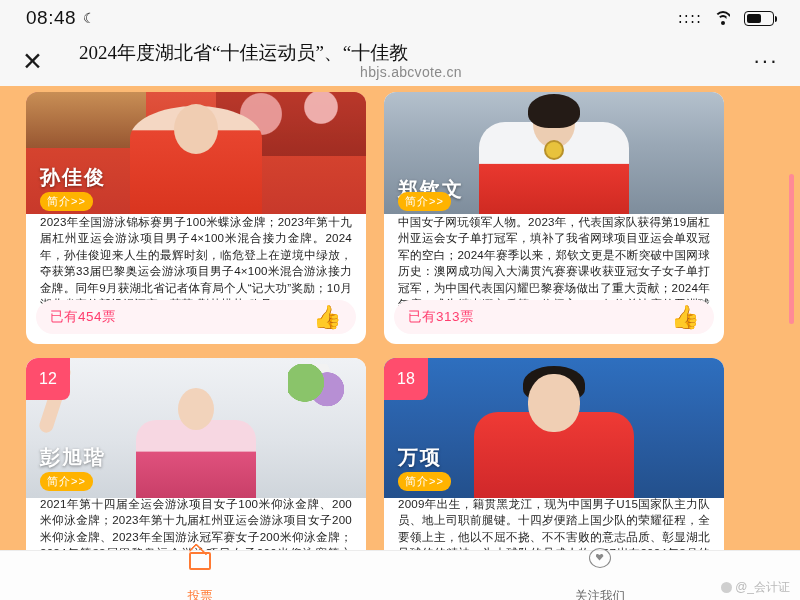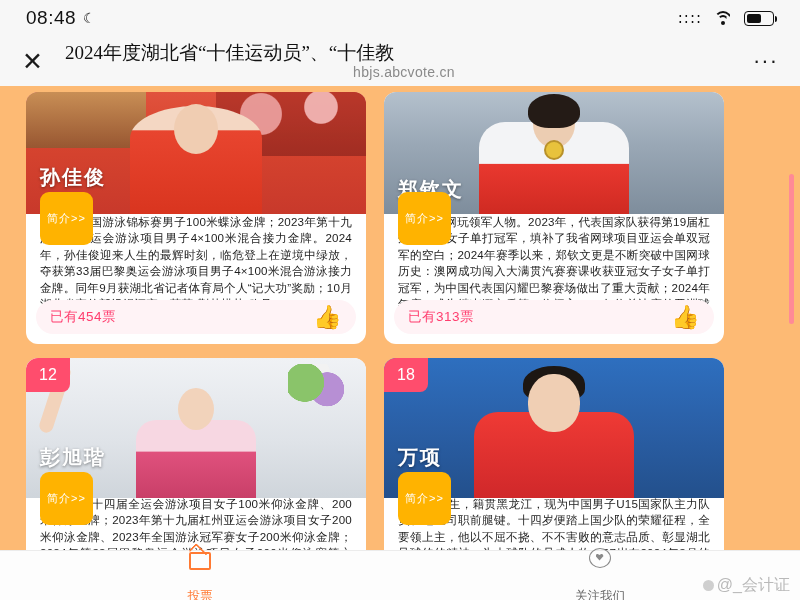--- a/index.html
+++ b/index.html
@@ -100,21 +100,21 @@
     position: relative;
   }
   .nav-close {
     font-size: 25px;
     color: #1a1a1a;
     line-height: 1;
     font-family: "DejaVu Sans", sans-serif;
     cursor: pointer;
   }
   .nav-titles {
-    margin-left: 22px;
+    margin-left: 36px;
     overflow: hidden;
     flex: 1;
   }
   .nav-title {
     font-size: 19px;
     color: #111;
     font-family: "Liberation Serif", serif;
     white-space: nowrap;
     overflow: hidden;
     text-overflow: clip;
@@ -181,21 +181,21 @@
     position: absolute;
     left: 10px; top: 10px;
     width: 320px; height: 150px;
     border-radius: 8px;
     overflow: hidden;
   }
   .card.top .card-photo { top: -6px; height: 128px; border-radius: 0; left:0; width:340px;}
   .rank-badge {
     position: absolute;
     left: 0; top: 0;
-    width: 44px; height: 34px;
+    width: 44px; height: 42px;
     background: #ff4d6d;
     color: #fff;
     font-size: 16px;
     display: flex;
     align-items: center;
     justify-content: center;
     border-radius: 0 0 8px 0;
     z-index: 5;
     font-family: "Liberation Sans", sans-serif;
   }
@@ -210,21 +210,21 @@
     text-shadow: 0 1px 3px rgba(0,0,0,.45);
     font-family: "Liberation Serif", serif;
   }
   .intro-pill {
     position: absolute;
     left: 14px;
     z-index: 6;
     background: #ffb300;
     color: #fff;
     font-size: 11px;
-    padding: 19px 7px;
+    padding: 2px 7px;
     border-radius: 9px;
     letter-spacing: 1px;
   }
   .bio {
     font-size: 11.6px;
     line-height: 1.42;
     color: #1e1e1e;
     text-align: justify;
     letter-spacing: 0.2px;
     overflow: hidden;
@@ -353,21 +353,21 @@
   .heart-ico:after {
     content:"";
     position:absolute; left:5.5px; top:5px;
     width:8px; height:7px;
     background:#8a8a8a;
     clip-path: polygon(50% 100%, 0 35%, 18% 0, 50% 22%, 82% 0, 100% 35%);
   }
   .wm {
     position: absolute;
     right: 10px; bottom: 4px;
-    font-size: 16px;
+    font-size: 12px;
     color: #b9b9b9;
     display: flex;
     align-items: center;
     gap: 3px;
   }
   .wm .wm-dot {
     width: 11px; height: 11px; border-radius: 50%;
     background: #cfcfcf;
   }
 </style>

